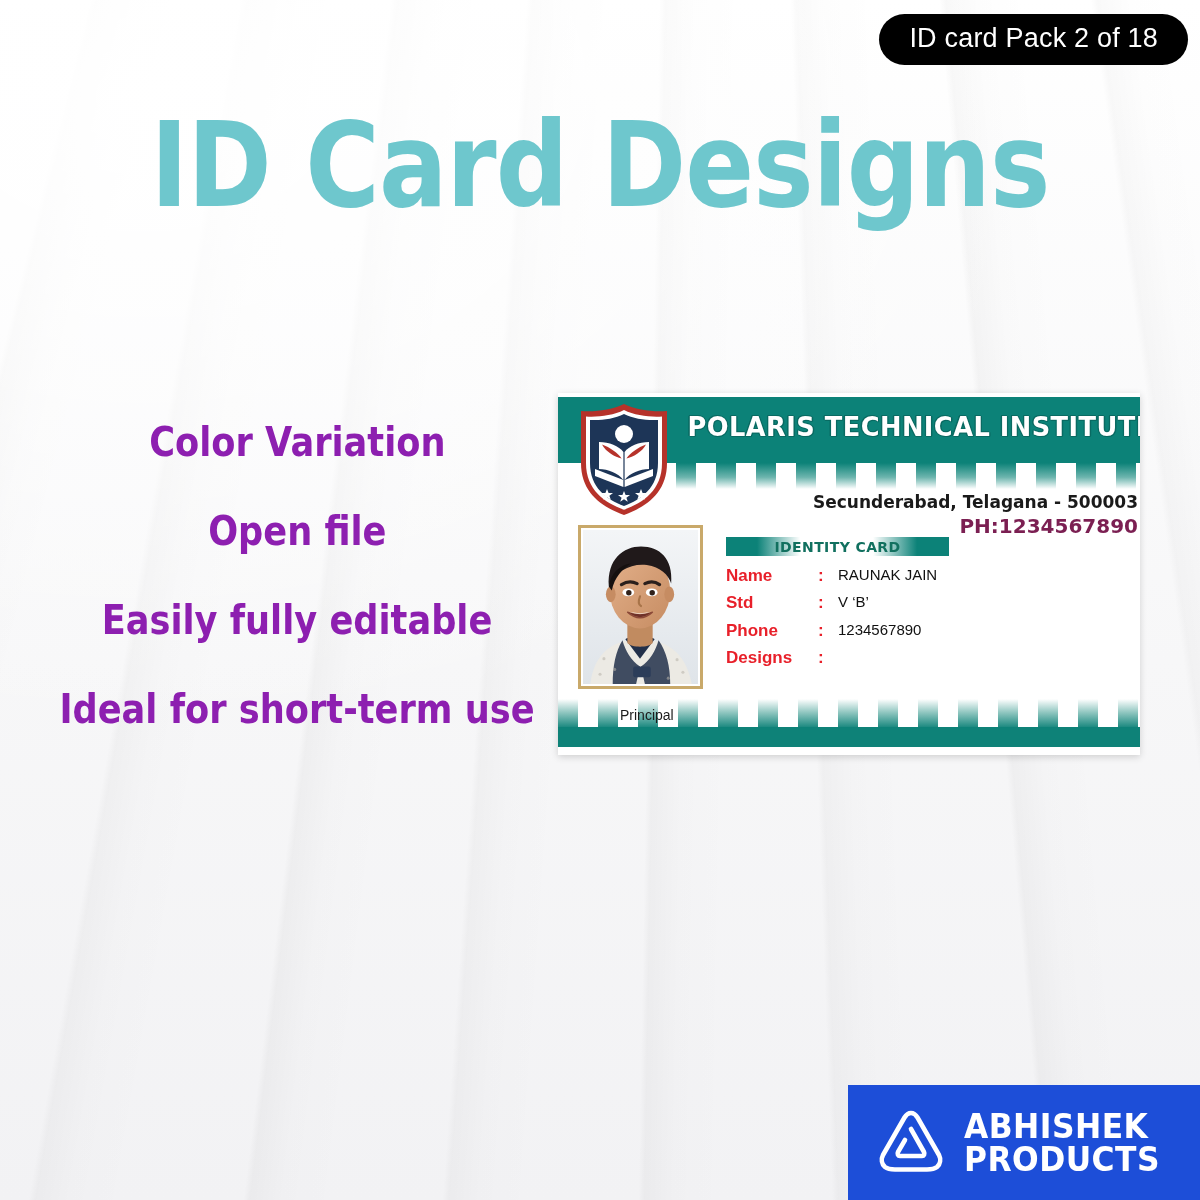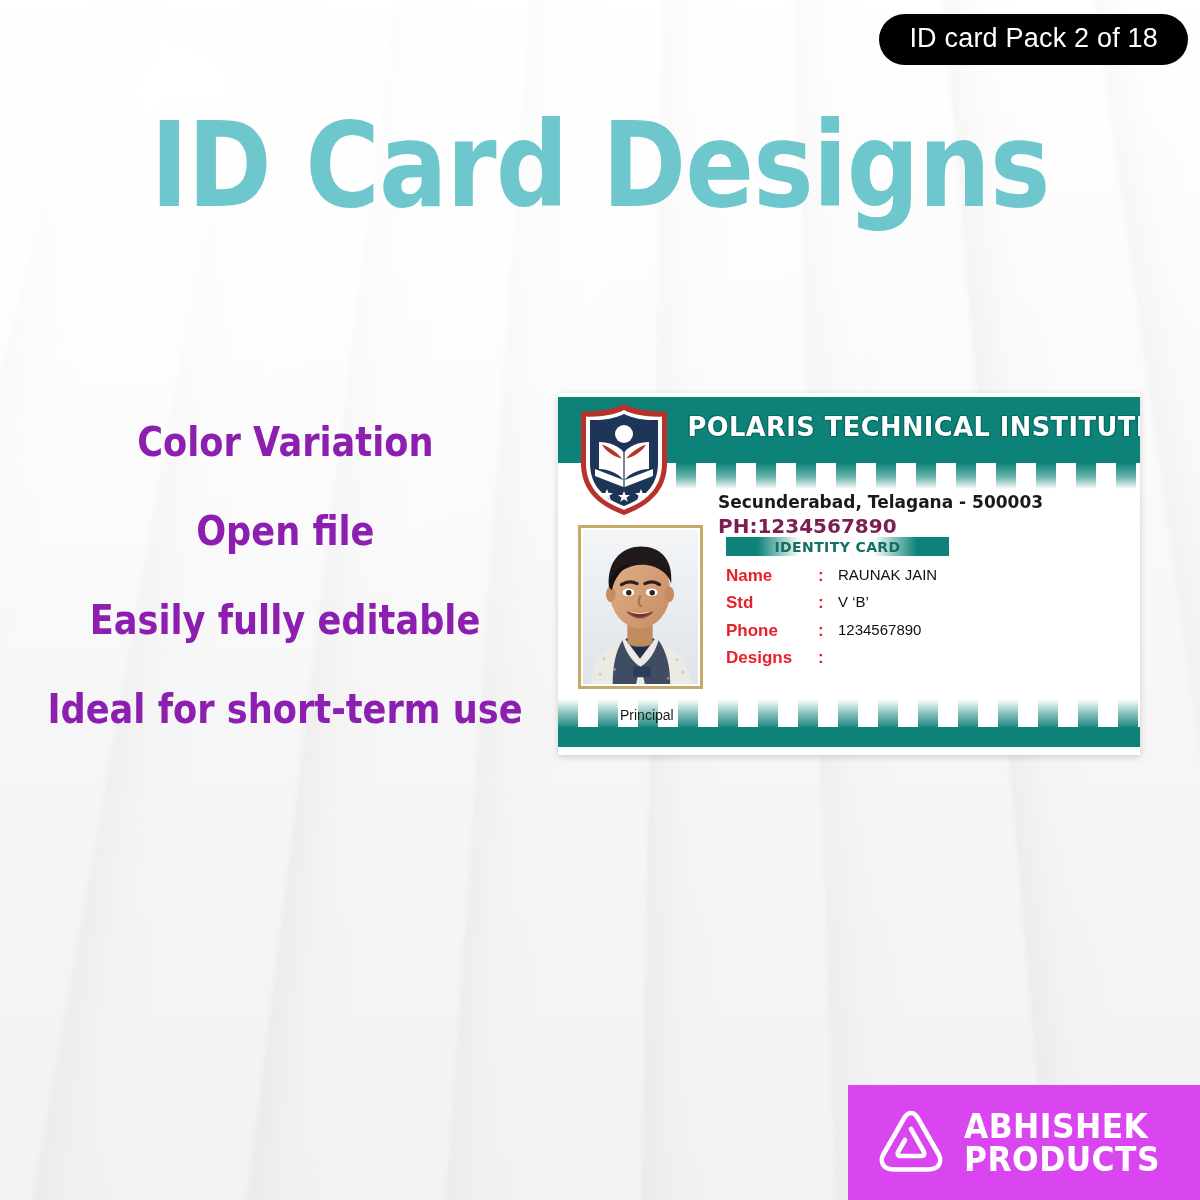--- a/index.html
+++ b/index.html
@@ -49,21 +49,21 @@
     font-size:118px;
     font-weight:bold;
     letter-spacing:-1px;
     transform:scaleX(.86);
     line-height:1.05;
     white-space:nowrap;
   }
 
   
   #feature-list{
-    position:absolute;left:0;top:420px;width:570px;
+    position:absolute;left:12px;top:420px;width:570px;
     display:flex;flex-direction:column;align-items:center;justify-content:space-between;
   }
   .feature-item{
     color:#8d1fb0;
     font-family:"DejaVu Sans", sans-serif;
     font-weight:bold;
     font-size:40px;
     transform:scaleX(.88);
     white-space:nowrap;
     margin-bottom:45px;
@@ -108,21 +108,21 @@
       linear-gradient(180deg,#0c8278 0%, #6db5ae 55%, #ffffff 100%);
     -webkit-mask-image:repeating-linear-gradient(90deg,#000 0 20px, transparent 20px 40px);
     mask-image:repeating-linear-gradient(90deg,#000 0 20px, transparent 20px 40px);
   }
 
   
   .logo-wrap{position:absolute;left:13px;top:8px;width:106px;height:117px;}
 
   
   .addr-line{
-    position:absolute;left:160px;width:420px;text-align:left;
+    position:absolute;left:160px;width:420px;text-align:right;
     font-family:"DejaVu Sans", sans-serif;
     font-weight:bold;white-space:nowrap;
   }
   #card-address{top:99px;font-size:17px;color:#1a1a1a;}
   #card-phone{top:121px;font-size:20px;color:#7b1f52;}
 
   
   .photo-frame{
     position:absolute;left:20px;top:132px;width:125px;height:164px;
     border:3px solid #c9a96a;background:#ffffff;padding:2px;
@@ -173,21 +173,21 @@
   .principal-label{
     position:absolute;left:62px;bottom:32px;
     font-size:14px;color:#1b1b1b;
     font-family:"Liberation Sans", sans-serif;
     z-index:4;
   }
 
   
   #brand-logo{
     position:absolute;right:0;bottom:0;width:352px;height:115px;
-    background:#d946ef;
+    background:#1d4ed8;
     display:flex;align-items:center;
   }
   #brand-mark{margin-left:26px;flex:0 0 auto;}
   #brand-text{
     margin-left:16px;color:#ffffff;
     font-family:"DejaVu Sans", sans-serif;font-weight:bold;
     font-size:33px;line-height:1.0;letter-spacing:.5px;
     transform:scaleX(.95);transform-origin:left center;
   }
   #brand-text div{white-space:nowrap;}

